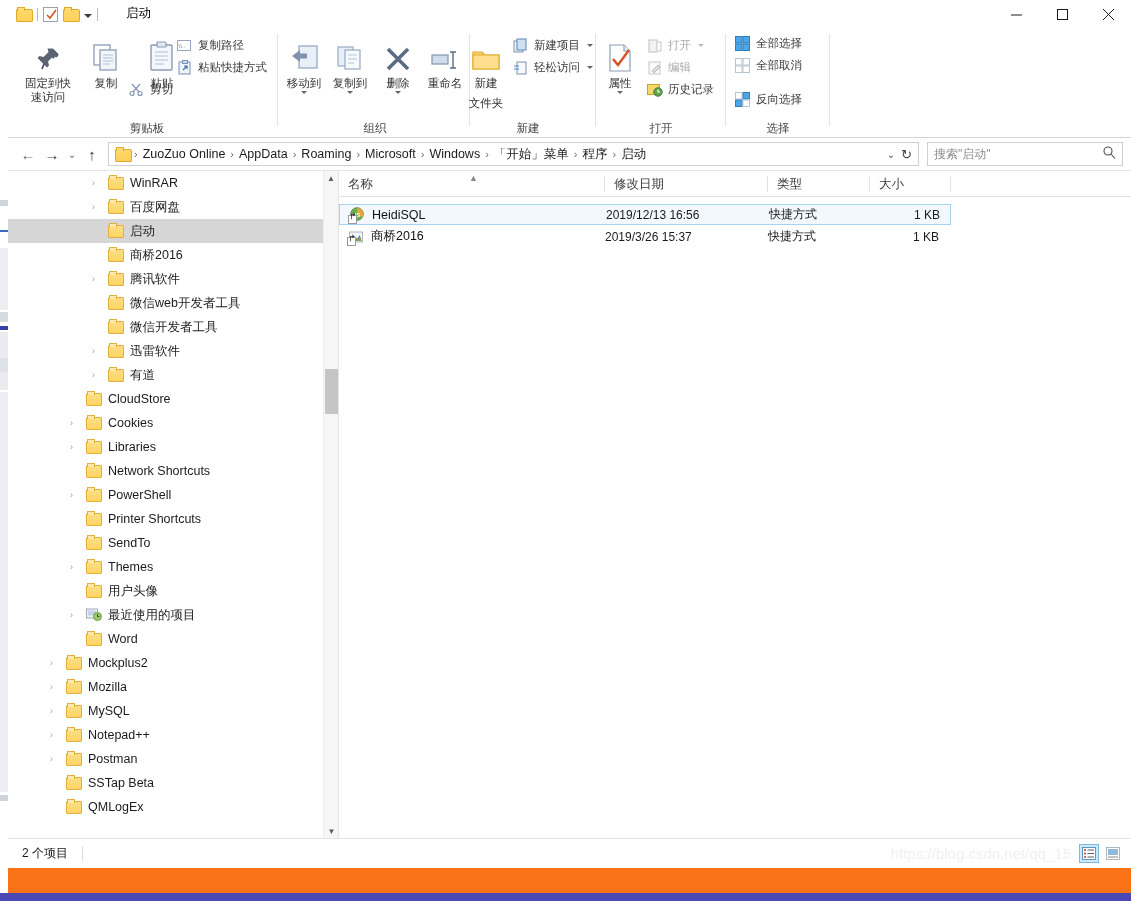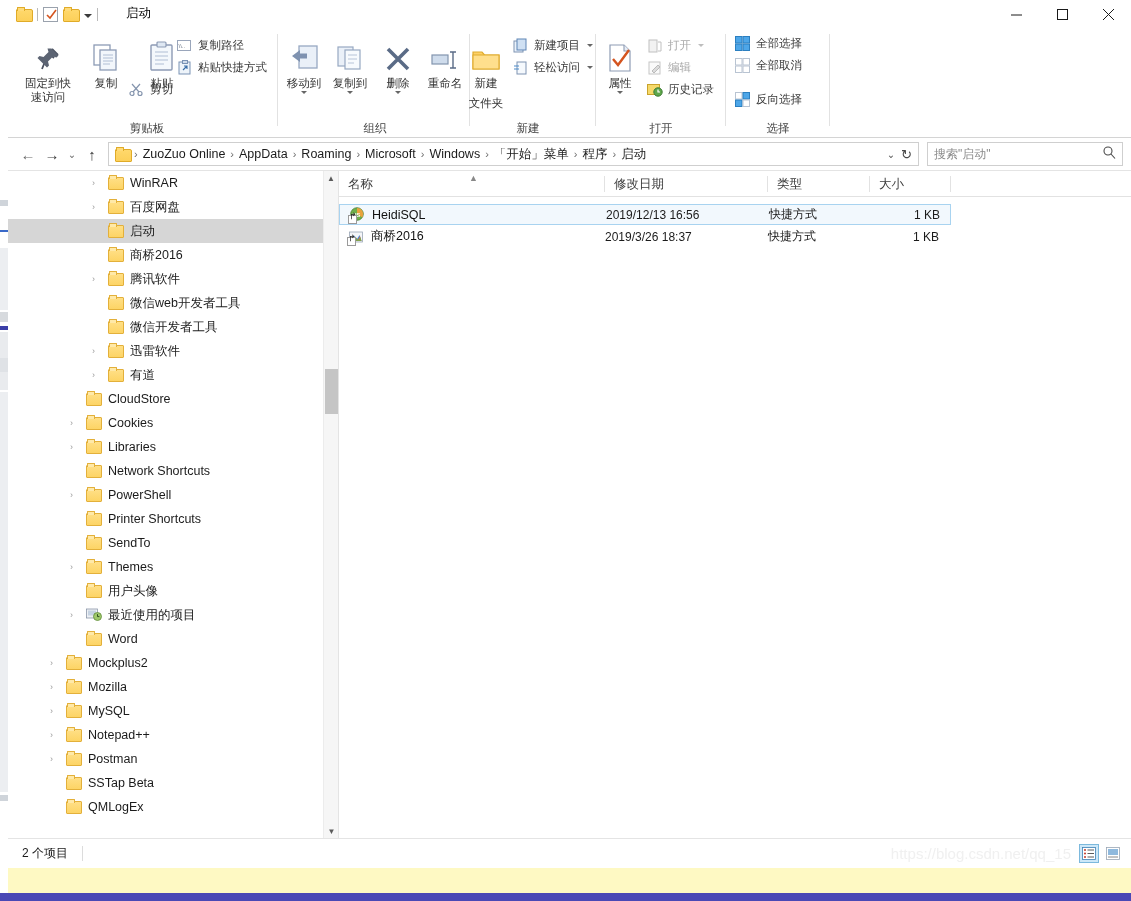--- a/index.html
+++ b/index.html
@@ -17,21 +17,21 @@
   .bg-strip .b2 { position:absolute; left:0; top:230px; width:16px; height:2px; background:#3a69c8; }
   .bg-strip .b3 { position:absolute; left:0; top:248px; width:16px; height:62px; background:#eceef1; }
   .bg-strip .b4 { position:absolute; left:0; top:312px; width:16px; height:10px; background:#d7dade; }
   .bg-strip .b5 { position:absolute; left:0; top:326px; width:16px; height:4px; background:#3b3fa8; }
   .bg-strip .b6 { position:absolute; left:0; top:332px; width:16px; height:58px; background:#e9ebee; }
   .bg-strip .b7 { position:absolute; left:0; top:358px; width:16px; height:14px; background:#dfe2e6; }
   .bg-strip .b8 { position:absolute; left:0; top:392px; width:16px; height:400px; background:#eceef1; }
   .bg-strip .b9 { position:absolute; left:0; top:795px; width:16px; height:6px; background:#cfd4da; }
 
   
-  .window { position: absolute; left: 8px; top: 0; width: 1123px; height: 901px; background: #fef9c3; }
+  .window { position: absolute; left: 8px; top: 0; width: 1123px; height: 901px; background: #f97316; }
 
   .titlebar { position: relative; height: 28px; background: #fff; }
   .qat { position: absolute; left: 8px; top: 4px; display: flex; align-items: center; gap: 5px; height: 20px; }
   .qat .sep { width: 1px; height: 13px; background: #b9b9b9; }
   .title-text { position: absolute; left: 118px; top: 5px; font-size: 12.5px; color: #000; }
 
   .ico-folder { position: relative; width: 16px; height: 14px; }
   .ico-folder::before { content:""; position:absolute; left:0; top:2px; width:15px; height:11px;
      background: linear-gradient(#ffd86b,#fcd05a); border:1px solid #e0ab28; border-radius:1px 2px 1px 1px;}
   .ico-folder::after { content:""; position:absolute; left:1px; top:0px; width:6px; height:3px;
@@ -663,21 +663,21 @@
               <svg width="16" height="16" viewBox="0 0 16 16">
                 <rect x="1.5" y="3" width="13" height="10" fill="#f4f6f8" stroke="#9aa6b5" stroke-width="0.8"></rect>
                 <path d="M2.5 12 L6 6.5 L9 10 L11.5 6 L13.5 12 Z" fill="#3d8ee0"></path>
                 <path d="M4 12 L7 7.5 L9.5 11 L12 7 L13.5 12 Z" fill="#e86a3a" opacity="0.85"></path>
                 <path d="M6 12 L8.2 8.6 L10 11.2 L12.4 8.2 L13.5 12 Z" fill="#6fb04a" opacity="0.8"></path>
               </svg>
               <span class="ovl"></span>
             </span>
             <span>商桥2016</span>
           </span>
-          <span class="fdate" style="left:266px;">2019/3/26 18:37</span>
+          <span class="fdate" style="left:266px;">2019/3/26 15:37</span>
           <span class="ftype" style="left:429px;">快捷方式</span>
           <span class="fsize" style="left:520px;width:80px;">1 KB</span>
         </div>
       </div>
     </div>
 
     <div class="statusbar">
       <span class="status-text">2 个项目</span>
       <span class="status-sep"></span>
       <span class="watermark">https://blog.csdn.net/qq_15</span>

